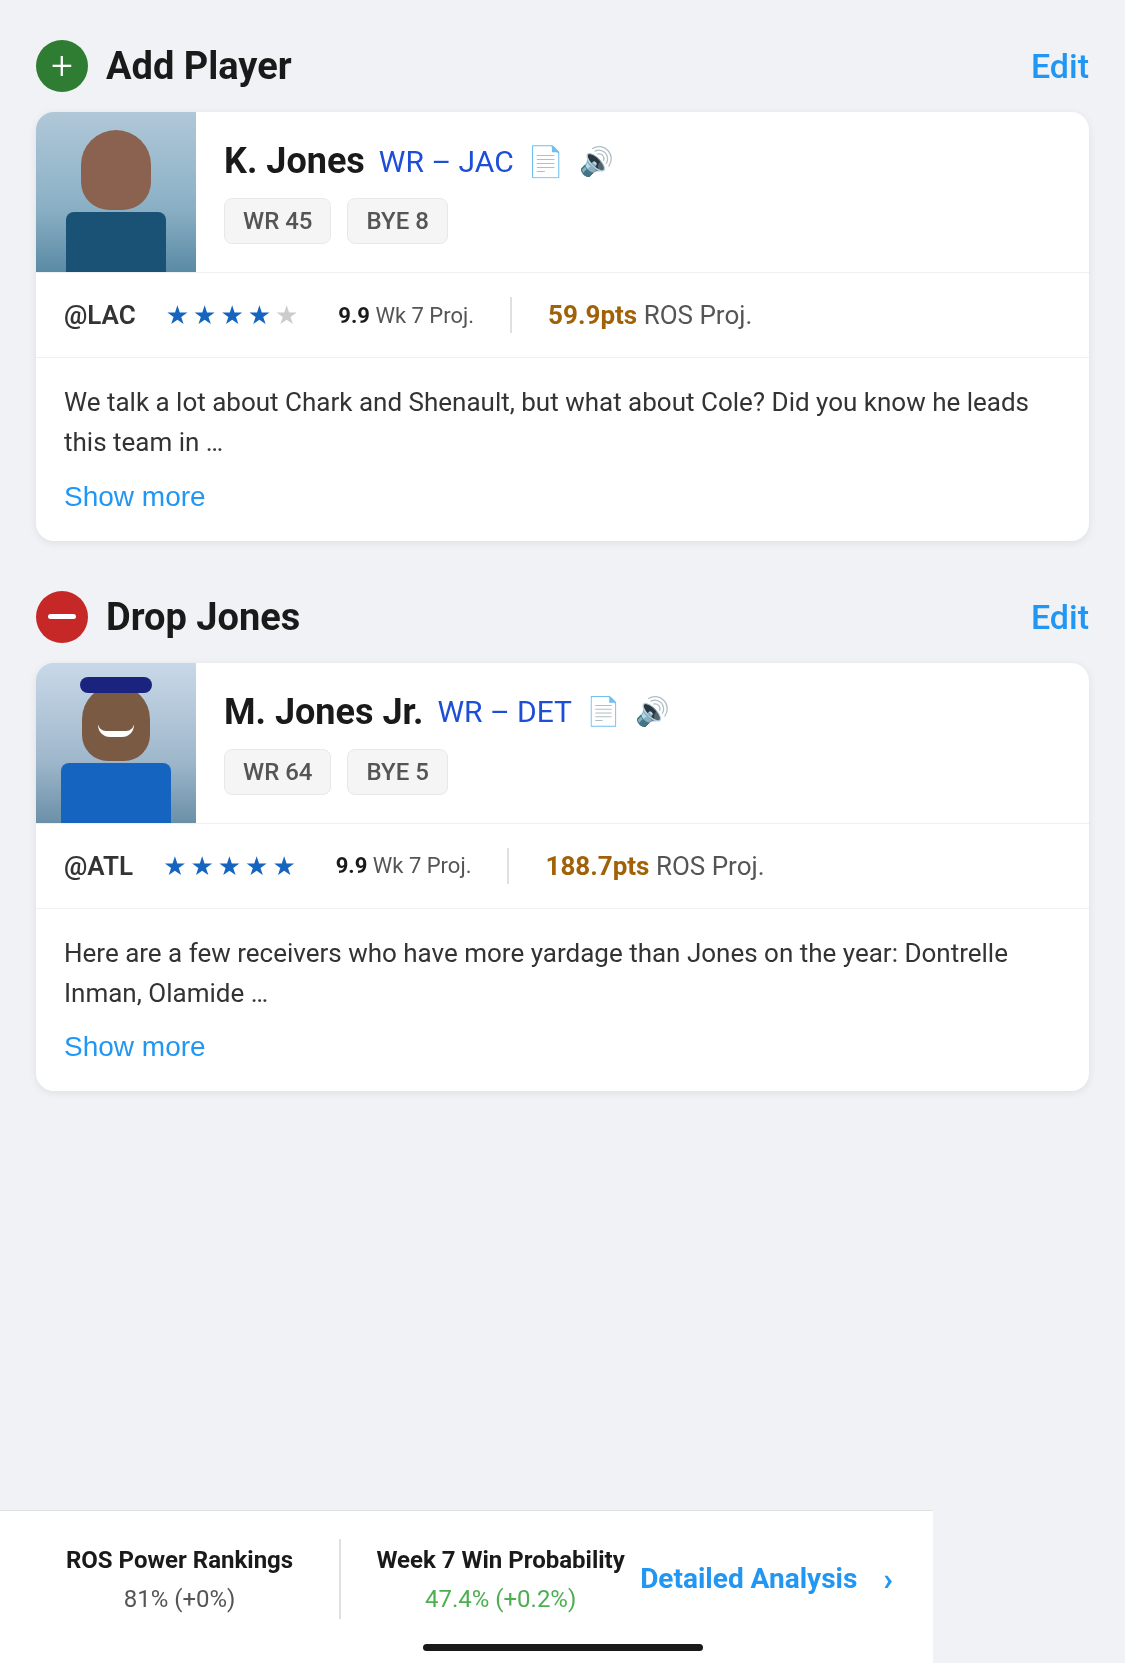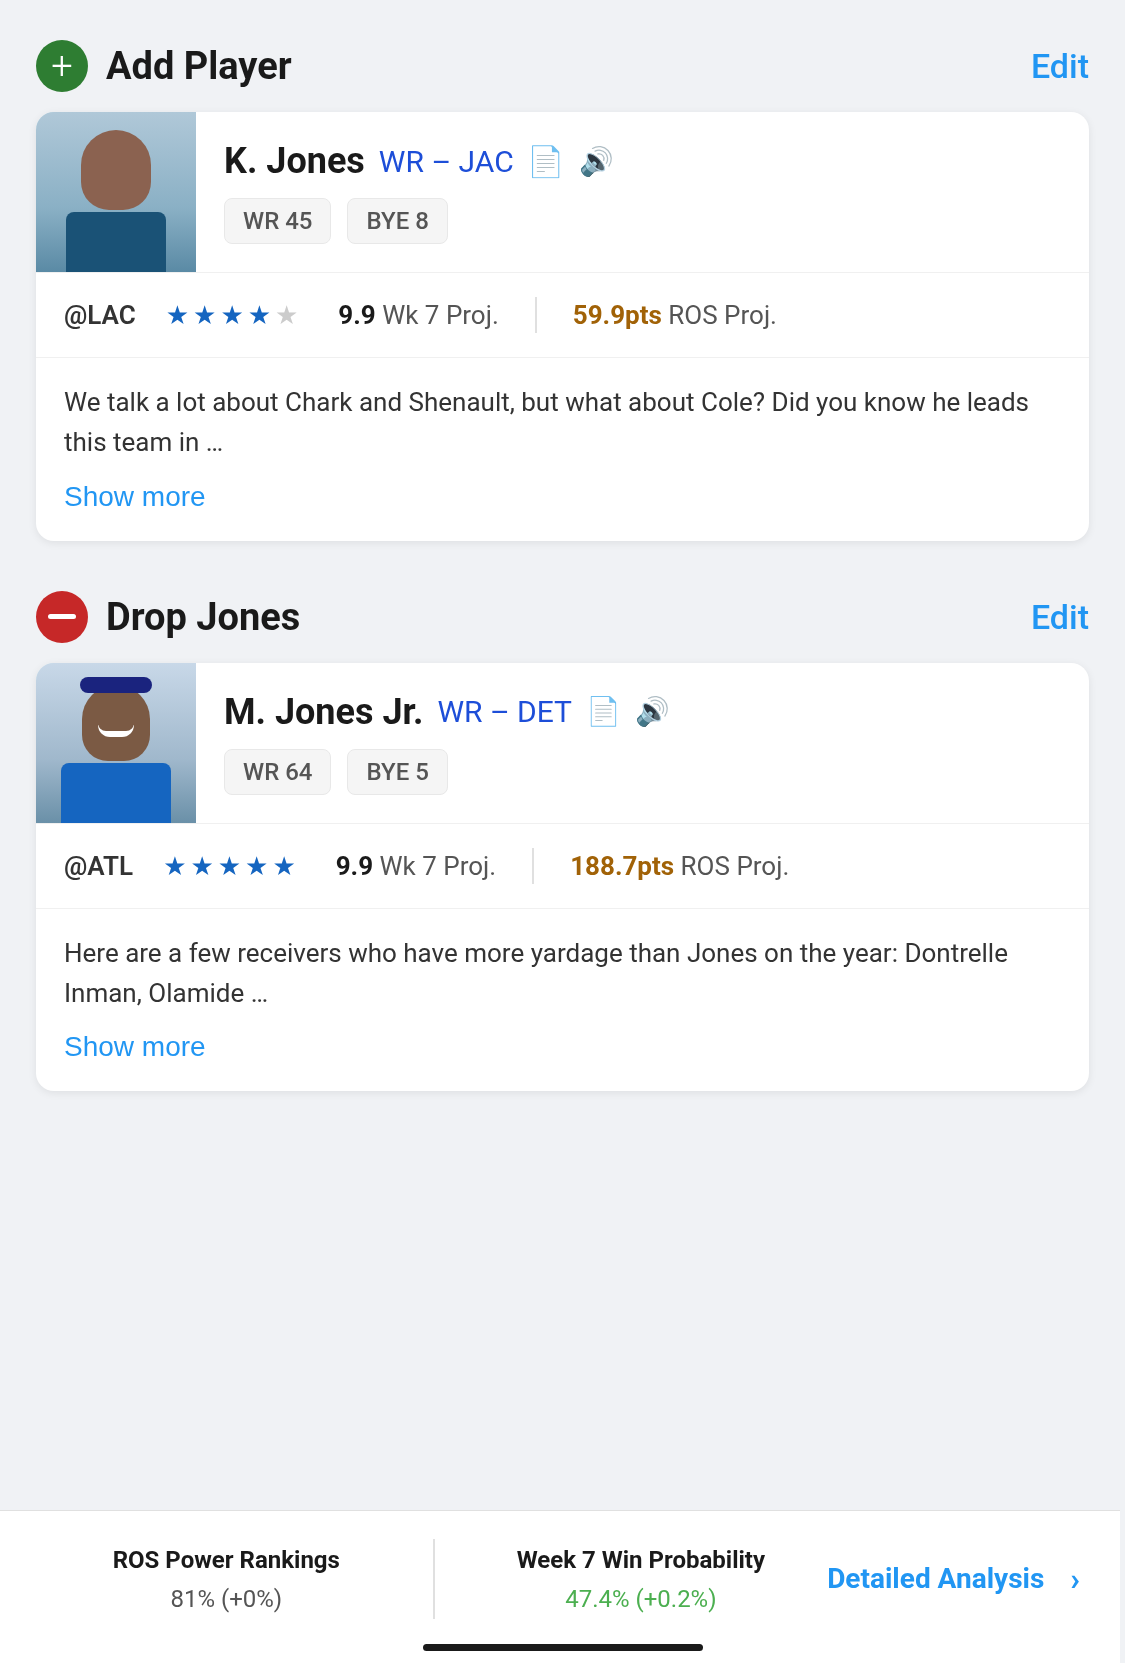--- a/index.html
+++ b/index.html
@@ -234,21 +234,21 @@
     .star-empty { color: #ccc; }
 
     .stat-divider {
       width: 2px;
       height: 36px;
       background: #e0e0e0;
       margin: 0 24px;
     }
 
     .stat-proj {
-      font-size: 26px;
+      font-size: 22px;
       color: #555;
     }
 
     .stat-proj strong {
       font-weight: 700;
       color: #1a1a1a;
     }
 
     .stat-ros {
       font-size: 26px;
@@ -286,21 +286,21 @@
     .bottom-section {
       background: #f0f2f5;
       flex: 1;
     }
 
     
     .footer-bar {
       position: fixed;
       bottom: 0;
       left: 0;
-      width: 1120px;
+      width: 933px;
       background: #fff;
       border-top: 1px solid #e0e0e0;
       display: flex;
       align-items: center;
       padding: 28px 40px 44px 40px;
       gap: 0;
     }
 
     .footer-stat {
       flex: 1;

